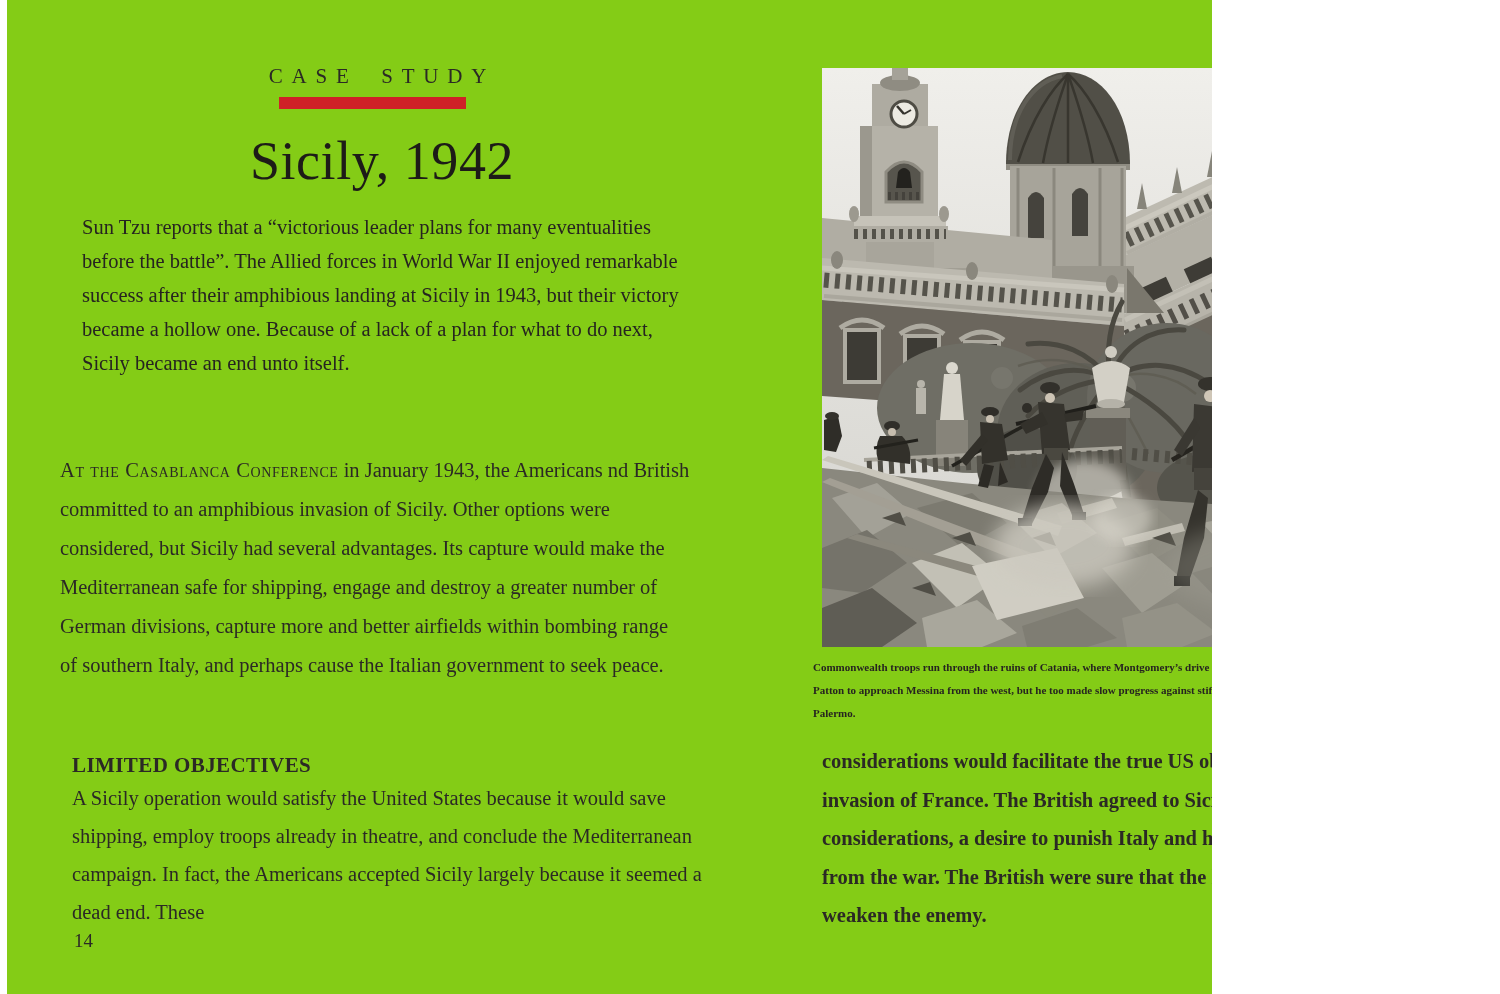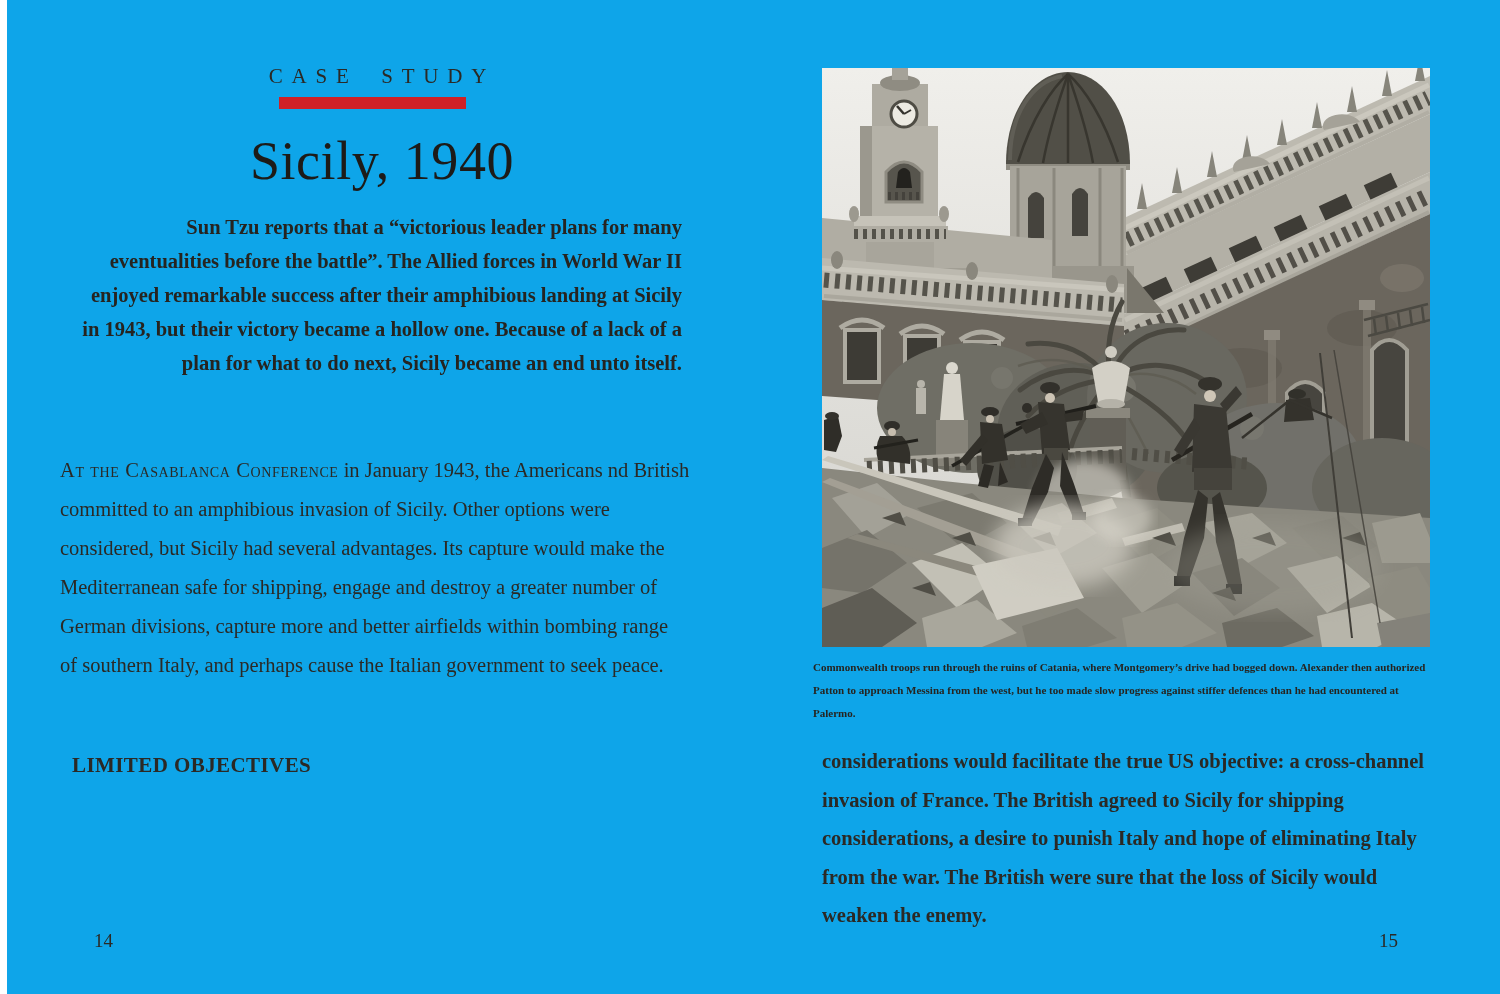--- a/index.html
+++ b/index.html
@@ -1,57 +1,58 @@
 <!DOCTYPE html>
 <html><head>
 <meta charset="utf-8">
 <style>
   * { margin:0; padding:0; box-sizing:border-box; }
   html,body { width:1500px; height:994px; }
   body { font-family:"Liberation Serif","DejaVu Serif",serif; background:#ffffff; }
-  .spread { position:relative; width:1500px; height:994px; background:#0ea5e9; overflow:hidden; }
+  .spread { position:relative; width:1212px; height:994px; background:#84cc16; overflow:hidden; }
   .edge-strip { position:absolute; left:0; top:0; width:7px; height:100%; background:#ffffff; }
 
   
   .kicker { position:absolute; left:72px; top:64px; width:620px; text-align:center;
             font-size:21px; letter-spacing:.42em; word-spacing:.45em; color:#2b2925; }
   .accent-bar { position:absolute; left:279px; top:97px; width:187px; height:12px; background:#cf2127; }
   .title { position:absolute; left:72px; top:130px; width:620px; text-align:center;
            font-size:54px; font-weight:400; color:#1d1b18; letter-spacing:.01em; }
-  .intro { position:absolute; left:82px; top:210px; width:600px; text-align:right;
-           font-size:20.5px; line-height:34px; font-weight:bold; color:#262420; }
+  .intro { position:absolute; left:82px; top:210px; width:600px; text-align:left;
+           font-size:20.5px; line-height:34px; font-weight:normal; color:#262420; }
   .body-par { font-size:20.5px; color:#2b2925; }
   .par1 { position:absolute; left:60px; top:451px; width:630px; line-height:39px; }
   .lead-caps { font-variant:small-caps; letter-spacing:.03em; }
   .section-head { position:absolute; left:72px; top:753px; font-size:21px; font-weight:700;
                   letter-spacing:.02em; color:#2b2925; }
   .par2 { position:absolute; left:72px; top:779px; width:630px; line-height:38px; }
   .pagenum { position:absolute; font-size:19px; color:#2b2925; }
-  .pagenum-left { left:74px; top:930px;margin-left:20px; }
+  .pagenum-left { left:74px; top:930px; }
   .pagenum-right { left:1344px; top:930px; width:54px; text-align:right; }
 
   
   .photo { position:absolute; left:822px; top:68px; width:608px; height:579px; background:#e8e7e3; }
   .photo svg { display:block; width:100%; height:100%; }
   .caption { position:absolute; left:813px; top:656px; width:618px;
              font-size:11px; line-height:23px; font-weight:bold; color:#262420; }
   .par3 { position:absolute; left:822px; top:742px; width:612px; line-height:38.5px;font-weight:bold; }
 </style>
 </head>
 <body>
 
 <div class="spread">
   <div class="edge-strip"></div>
 
   <div class="kicker">CASE STUDY</div>
   <div class="accent-bar"></div>
-  <h1 class="title">Sicily, 1940</h1>
+  <h1 class="title">Sicily, 1942</h1>
   <p class="intro">Sun Tzu reports that a “victorious leader plans for many eventualities before the battle”. The Allied forces in World War II enjoyed remarkable success after their amphibious landing at Sicily in 1943, but their victory became a hollow one. Because of a lack of a plan for what to do next, Sicily became an end unto itself.</p>
   <p class="body-par par1"><span class="lead-caps">At the Casablanca Conference</span><span> in January 1943, the Americans nd British committed to an amphibious invasion of Sicily. Other options were considered, but Sicily had several advantages. Its capture would make the Mediterranean safe for shipping, engage and destroy a greater number of German divisions, capture more and better airfields within bombing range of southern Italy, and perhaps cause the Italian government to seek peace.</span></p>
   <h2 class="section-head">LIMITED OBJECTIVES</h2>
+  <p class="body-par par2">A Sicily operation would satisfy the United States because it would save shipping, employ troops already in theatre, and conclude the Mediterranean campaign. In fact, the Americans accepted Sicily largely because it seemed a dead end. These</p>
   <span class="pagenum pagenum-left">14</span>
 
   <figure class="photo">
     <svg viewBox="0 0 608 579" preserveAspectRatio="none">
       <defs>
         <linearGradient id="sky" x1="0" y1="0" x2="0" y2="1">
           <stop offset="0" stop-color="#f0efeb"></stop>
             <stop offset="1" stop-color="#d8d7d2"></stop>
         </linearGradient>
         <filter id="b6">

